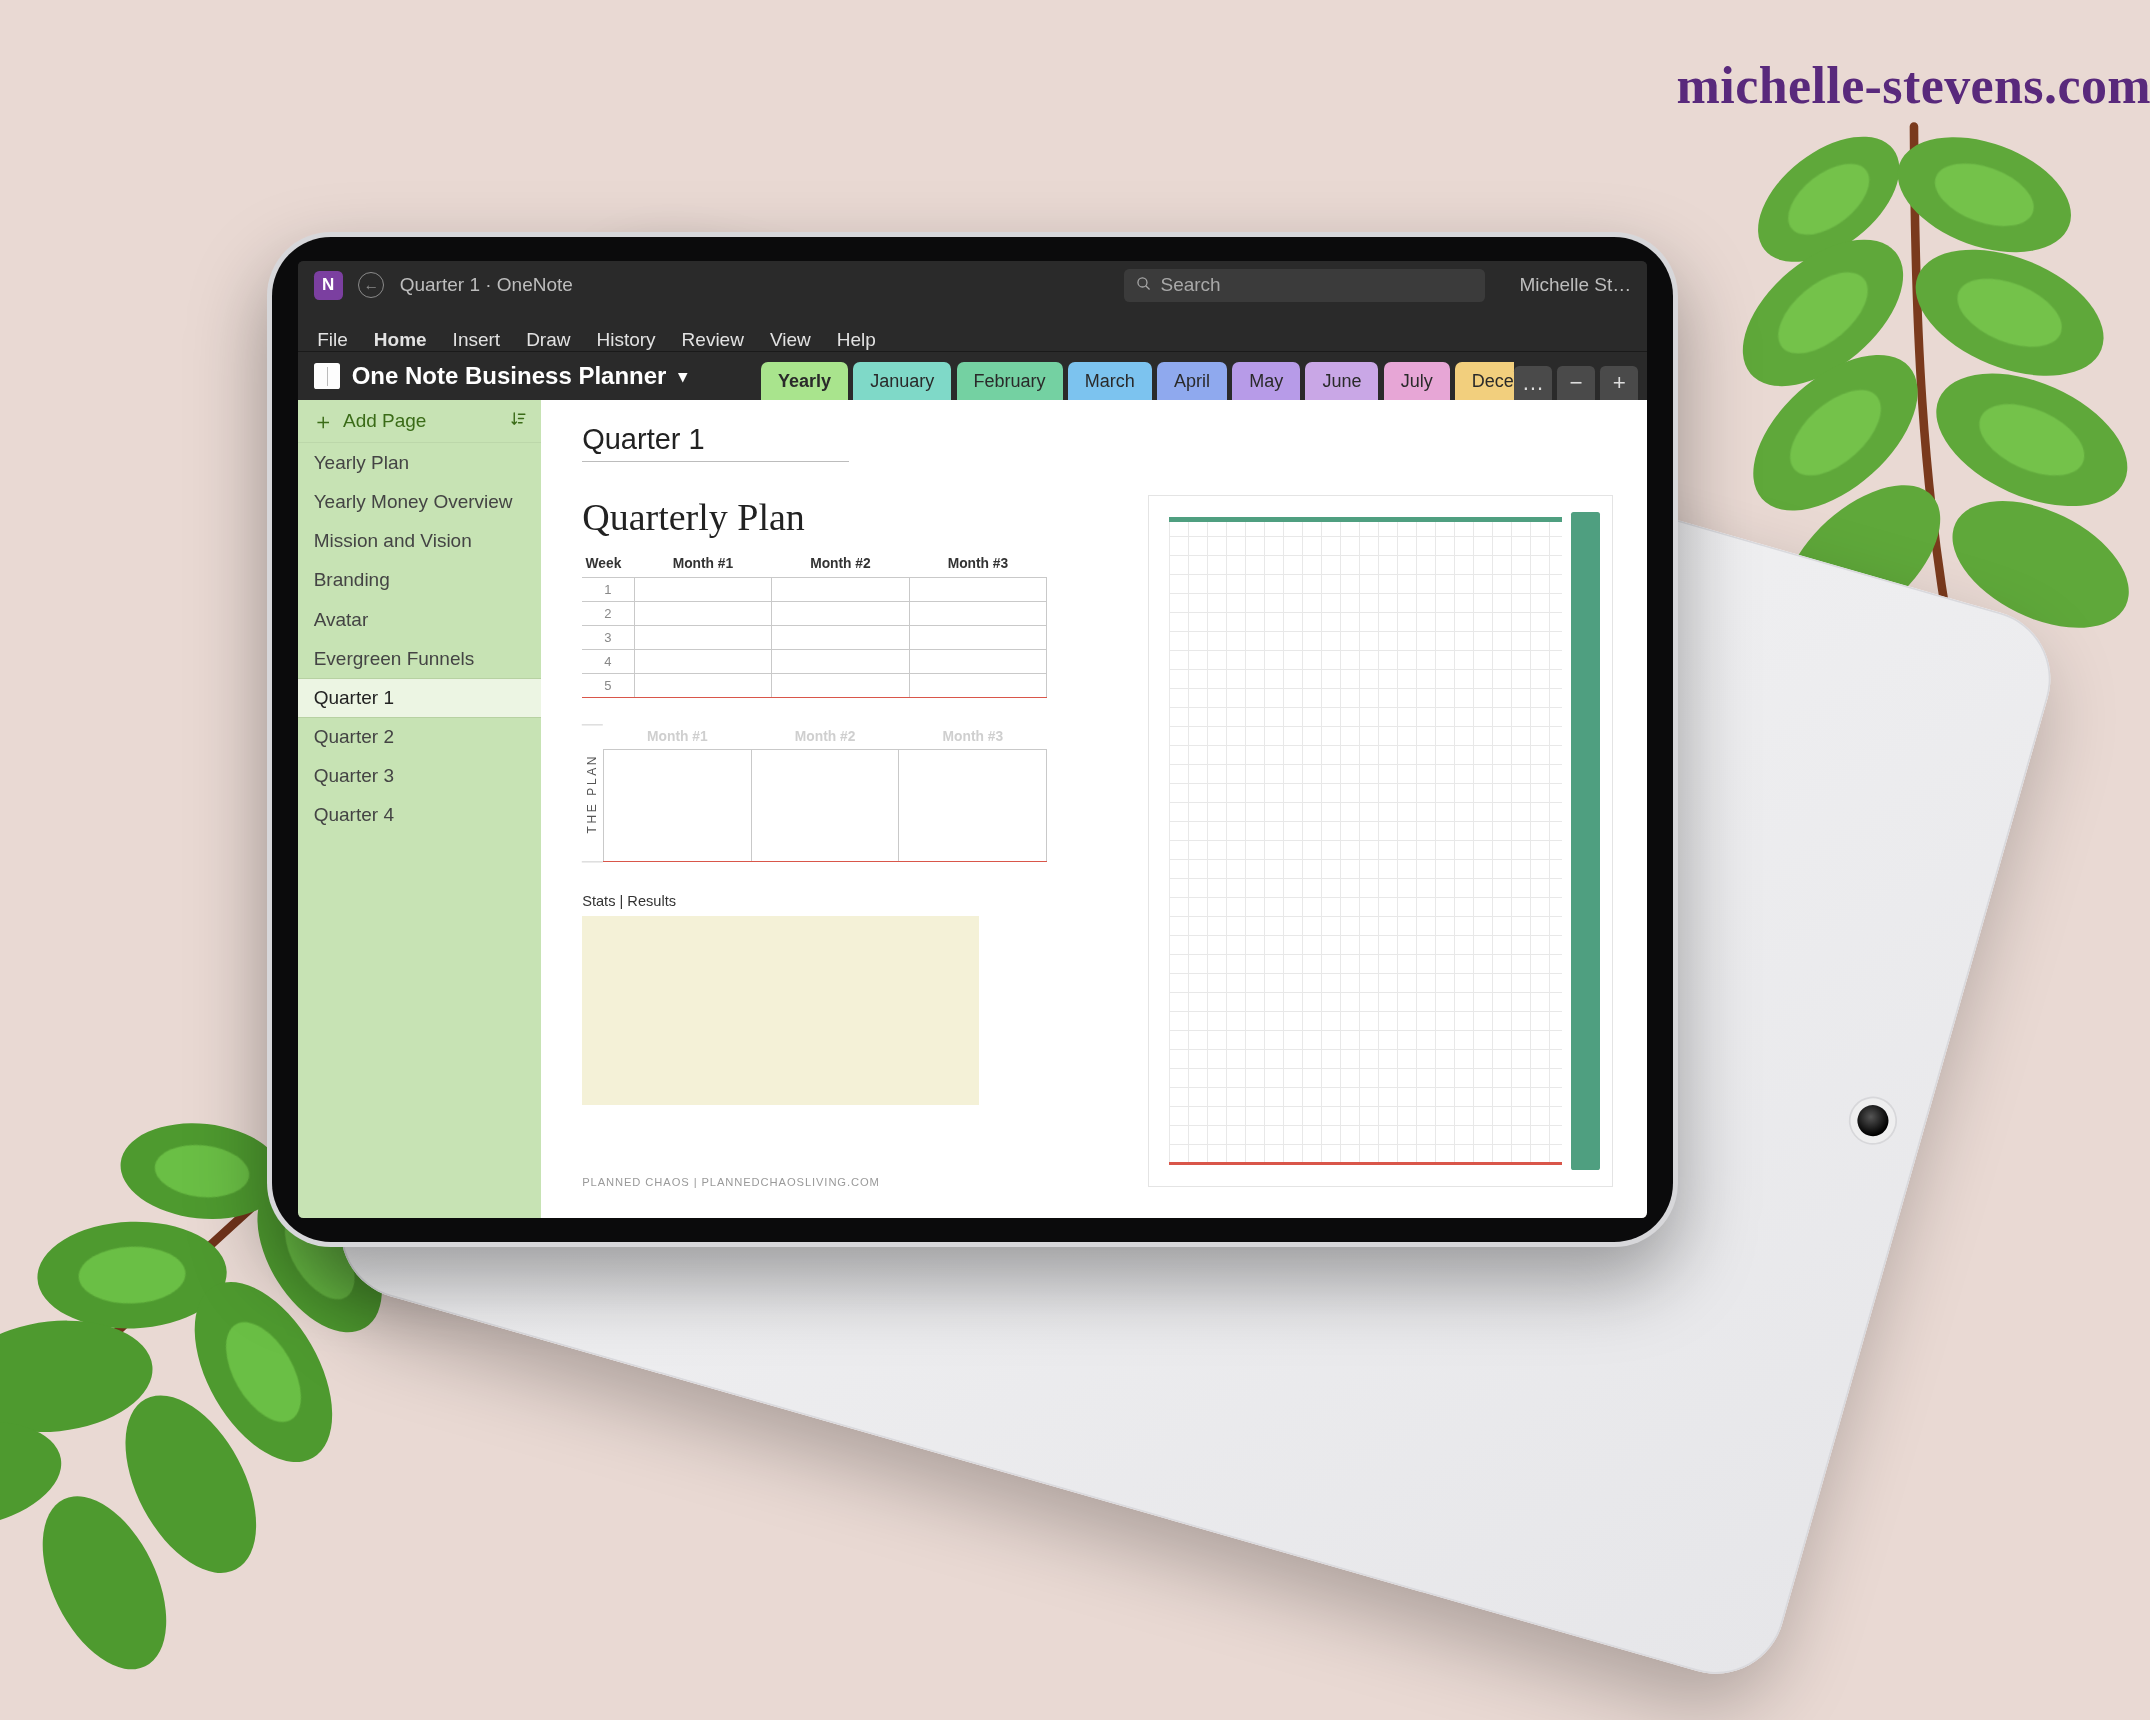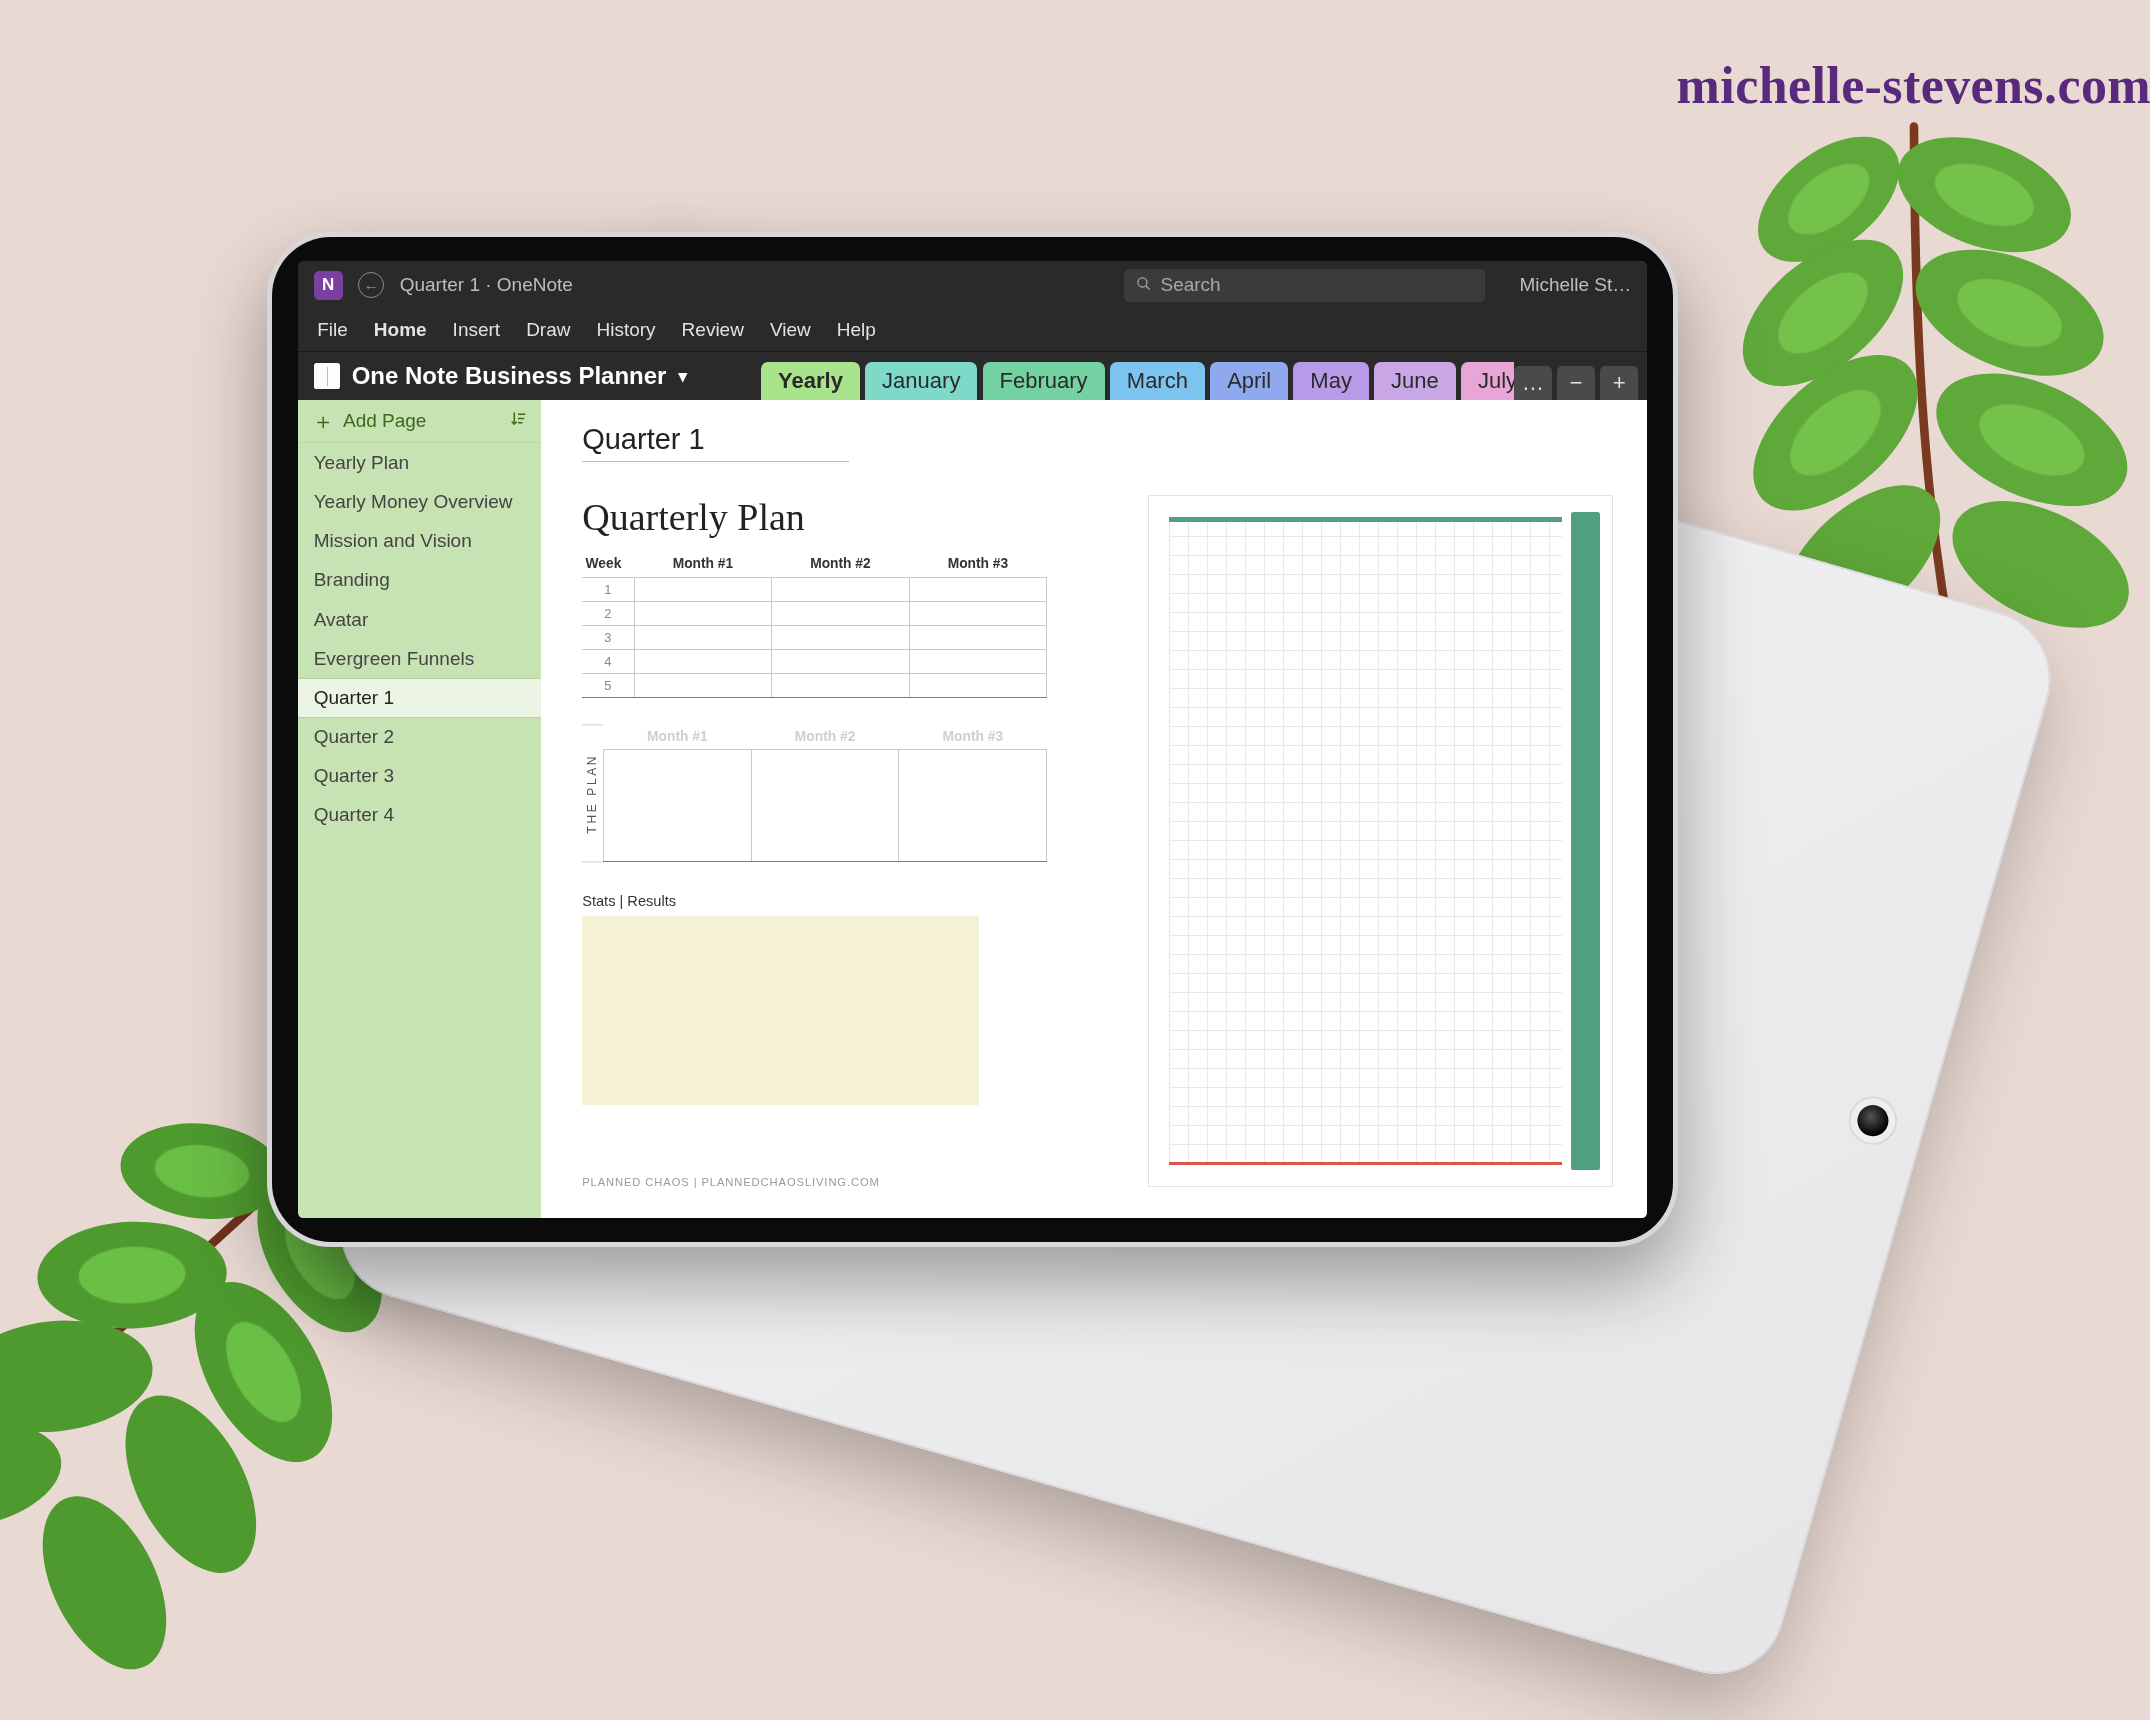--- a/index.html
+++ b/index.html
@@ -115,21 +115,21 @@
     color:#a8a8a8;
     gap:8.6px;
   }
   .account{ color:#bdbdbd; font-size:19px; white-space:nowrap; }
 
   
   .menubar{
     height:43px;
     background:#2a2a2a;
     display:flex;
-    align-items:center;
+    align-items:flex-end;
     gap:26px;
     padding: 0 19px;
     color:#e2e2e2;
     font-size:19px;
     border-bottom:0.9px solid #1a1a1a;
   }
   .menubar .menu-item{ cursor:pointer; }
   .menubar .menu-item.home{ font-weight:600; }
 
   
@@ -165,21 +165,21 @@
     gap:5.2px;
     padding: 0 6.9px 0 6.9px;
     background:#2a2a2a;
     overflow:hidden;
   }
   .tab{
     height:38px;
     padding: 0 17px;
     border-radius:6.9px 6.9px 0 0;
     display:flex;align-items:center;
-    font-size:22px;
+    font-size:18px;
     color:#2a2a2a;
     cursor:pointer;
     white-space:nowrap;
   }
   .tab.active{ font-weight:600; }
   .tab-controls{
     display:flex;
     align-items:flex-end;
     gap:5.2px;
     padding-right:8.6px;

